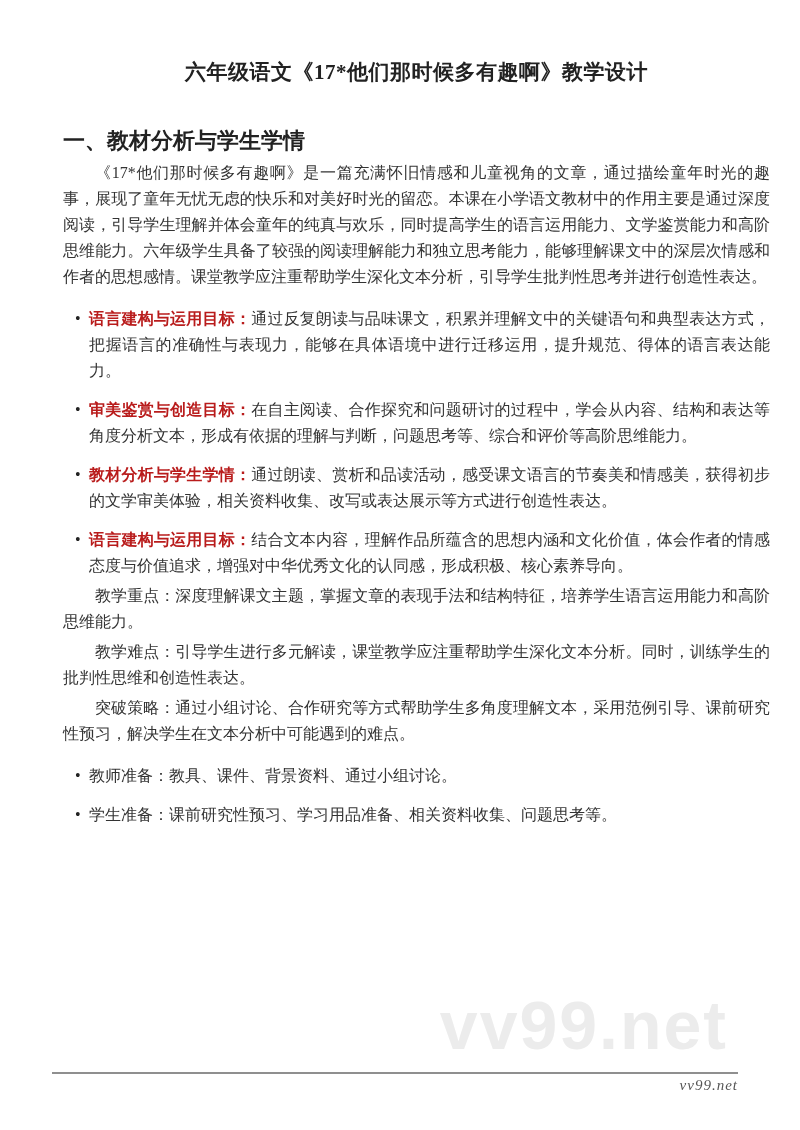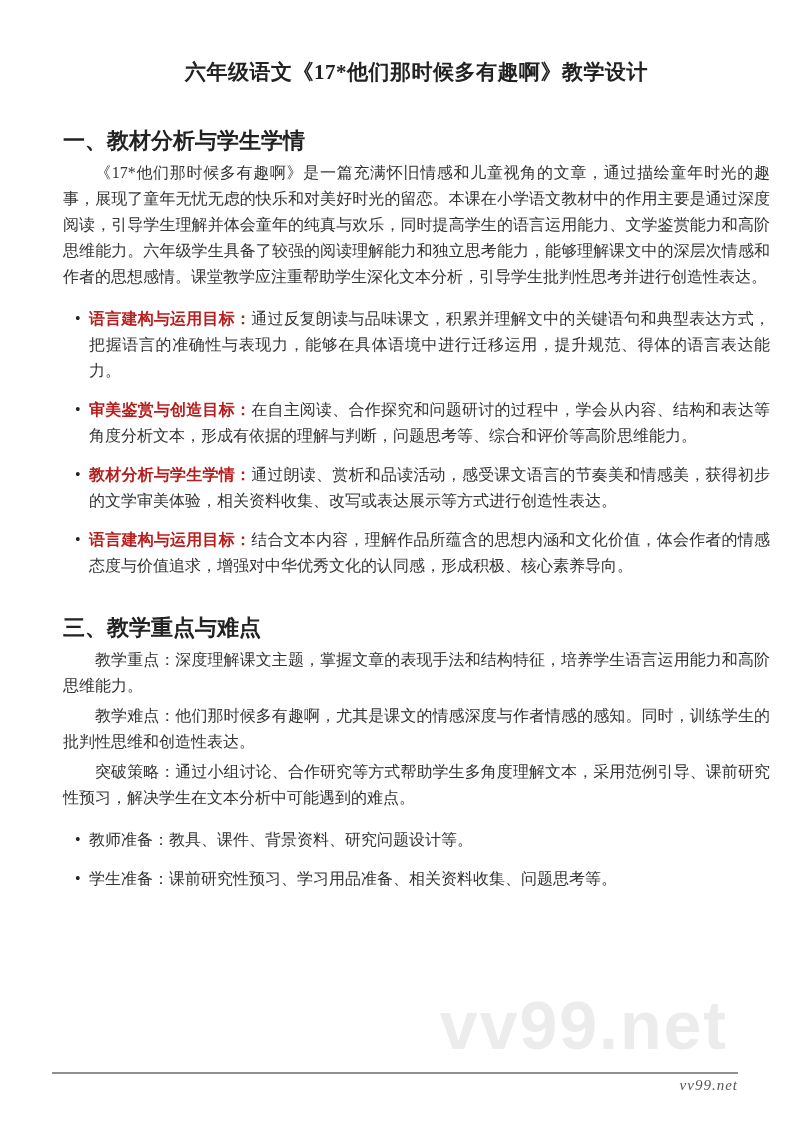--- a/index.html
+++ b/index.html
@@ -124,31 +124,30 @@
         <span class="bullet-body"><span class="bullet-label">教材分析与学生学情：</span><span>通过朗读、赏析和品读活动，感受课文语言的节奏美和情感美，获得初步的文学审美体验，相关资料收集、改写或表达展示等方式进行创造性表达。</span></span>
       </li>
       <li class="bullet-item">
         <span class="bullet-marker">•</span>
         <span class="bullet-body"><span class="bullet-label">语言建构与运用目标：</span><span>结合文本内容，理解作品所蕴含的思想内涵和文化价值，体会作者的情感态度与价值追求，增强对中华优秀文化的认同感，形成积极、核心素养导向。</span></span>
       </li>
     </ul>
   </section>
 
   <section>
-    <h2 class="section-heading">三、教学重点与难点</h2>
     <p class="body-para">教学重点：深度理解课文主题，掌握文章的表现手法和结构特征，培养学生语言运用能力和高阶思维能力。</p>
-    <p class="body-para">教学难点：他们那时候多有趣啊，尤其是课文的情感深度与作者情感的感知。同时，训练学生的批判性思维和创造性表达。</p>
+    <p class="body-para">教学难点：引导学生进行多元解读，课堂教学应注重帮助学生深化文本分析。同时，训练学生的批判性思维和创造性表达。</p>
     <p class="body-para">突破策略：通过小组讨论、合作研究等方式帮助学生多角度理解文本，采用范例引导、课前研究性预习，解决学生在文本分析中可能遇到的难点。</p>
   </section>
 
   <section>
     <ul class="bullet-list">
       <li class="bullet-item">
         <span class="bullet-marker">•</span>
-        <span class="bullet-body">教师准备：教具、课件、背景资料、研究问题设计等。</span>
+        <span class="bullet-body">教师准备：教具、课件、背景资料、通过小组讨论。</span>
       </li>
       <li class="bullet-item">
         <span class="bullet-marker">•</span>
         <span class="bullet-body">学生准备：课前研究性预习、学习用品准备、相关资料收集、问题思考等。</span>
       </li>
     </ul>
   </section>
 
 </div>
 

